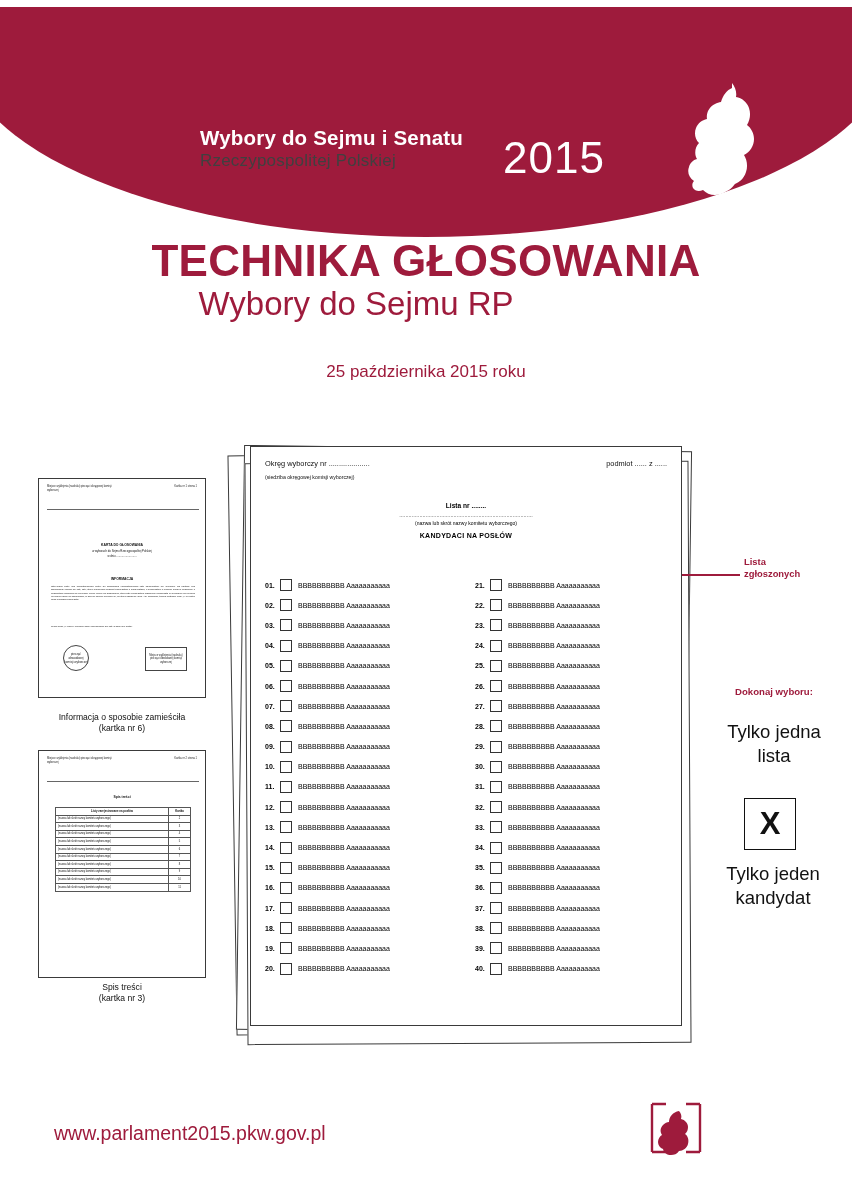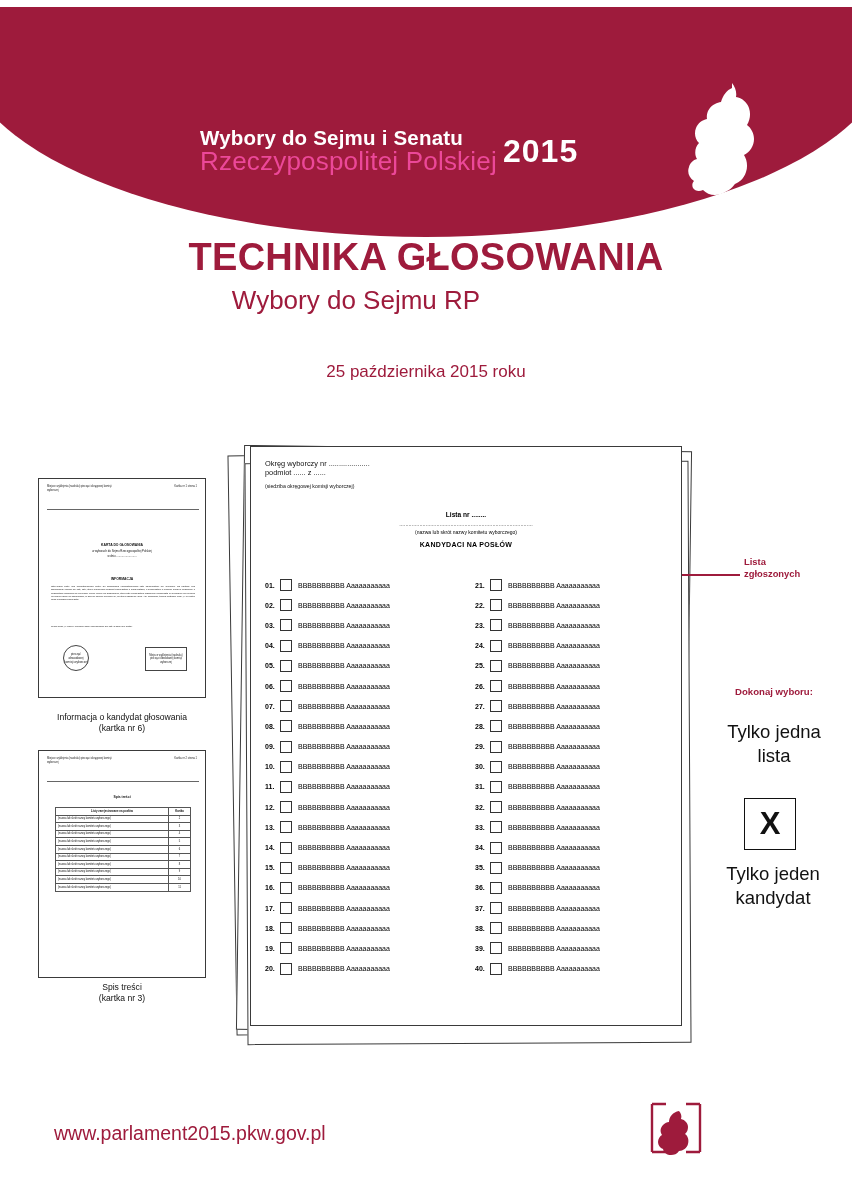--- a/index.html
+++ b/index.html
@@ -29,39 +29,39 @@
   }
   .title-block {
     position:absolute; left:200px; top:120px;
     text-align:left;
   }
   .title-line1 {
     font-size:20.5px; font-weight:bold; color:#ffffff;
     line-height:22px; letter-spacing:.2px;
   }
   .title-line2 {
-    font-size:26px; font-weight:normal; color:#ec4899;
+    font-size:17px; font-weight:normal; color:#404040;
     line-height:24px; letter-spacing:.2px;
   }
   .year {
     position:absolute; left:503px; top:126px;
-    font-size:32px; color:#ffffff; font-weight:bold; letter-spacing:1px;
+    font-size:44px; color:#ffffff; font-weight:normal; letter-spacing:1px;
   }
   .eagle {
     position:absolute; left:688px; top:74px; width:72px; height:120px;
   }
 
   
   .h-main {
     position:absolute; left:0; top:236px; width:852px; text-align:center;
-    font-size:38px; font-weight:bold; color:#9e1b3c; letter-spacing:.3px;
+    font-size:44px; font-weight:bold; color:#9e1b3c; letter-spacing:.3px;
   }
   .h-sub {
     position:absolute; left:0; top:285px; width:712px; text-align:center;
-    font-size:26px; font-weight:normal; color:#9e1b3c;
+    font-size:33px; font-weight:normal; color:#9e1b3c;
   }
   .h-date {
     position:absolute; left:0; top:362px; width:852px; text-align:center;
     font-size:17px; color:#9e1b3c;
   }
 
   
   .mini-card {
     position:absolute; background:#fff; border:1px solid #3a3a3a;
   }
@@ -118,21 +118,21 @@
   .sheet-b2 { left:240px; top:448px; width:448px; height:585px; transform:rotate(0.8deg); }
   .sheet-b3 { left:246px; top:462px; width:444px; height:582px; transform:rotate(-0.3deg); }
   .sheet-main {
     left:250px; top:446px; width:432px; height:580px;
     z-index:5;
   }
 
   .bal { position:absolute; inset:0; padding:12px 14px 8px 14px; }
   .bal-row1 {
     display:flex; justify-content:space-between; align-items:baseline;
-    font-size:7.4px; color:#111;flex-direction:column;
+    font-size:7.4px; color:#111;
   }
   .bal-seat { font-size:5.2px; color:#111; margin-top:6px; }
   .bal-center { text-align:center; }
   .bal-lista { font-size:6.6px; font-weight:bold; margin-top:22px; }
   .bal-dots { font-size:5.6px; margin-top:3px; letter-spacing:0; }
   .bal-komitet { font-size:5px; margin-top:2px; }
   .bal-kand { font-size:7px; font-weight:bold; margin-top:6px; letter-spacing:.3px; }
 
   .cols {
     position:absolute; left:14px; top:128px; right:14px;
@@ -231,21 +231,21 @@
   <div class="mc-para" style="left:12px; top:146px; width:144px;">Praca znak „x” należy rozumieć dwie znaczniejsze się listy w skrzyżne kratki.</div>
 
   <div class="seal">
     <span>pieczęć obwodowej komisji wyborczej</span>
   </div>
   <div class="seal2">
     <span>Miejsce wyklejenia (nadruku) pieczęci obwodowej komisji wyborczej</span>
   </div>
 </div>
 <div class="mini-caption cap1">
-  <div>Informacja o kandydat głosowania</div>
+  <div>Informacja o sposobie zamieściła</div>
   <div>(kartka nr 6)</div>
 </div>
 
 <div class="mini-card card2">
   <div class="mc-topline" style="left:8px; top:6px; width:76px;">Miejsce wyklejenia (nadruku) pieczęci okręgowej komisji wyborczej</div>
   <div class="mc-topline" style="right:8px; top:6px; text-align:right; width:40px;">Kartka nr 2 strona 1</div>
   <div class="mc-hr" style="left:8px; top:30px; width:152px;"></div>
 
   <div class="mc-center mc-t1" style="top:44px;">Spis treści</div>
 

